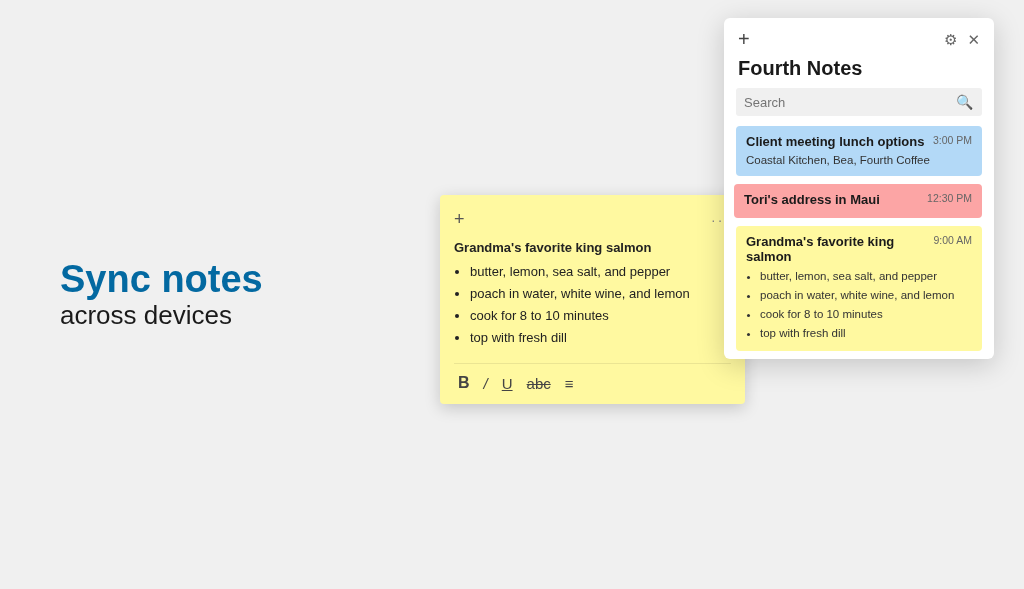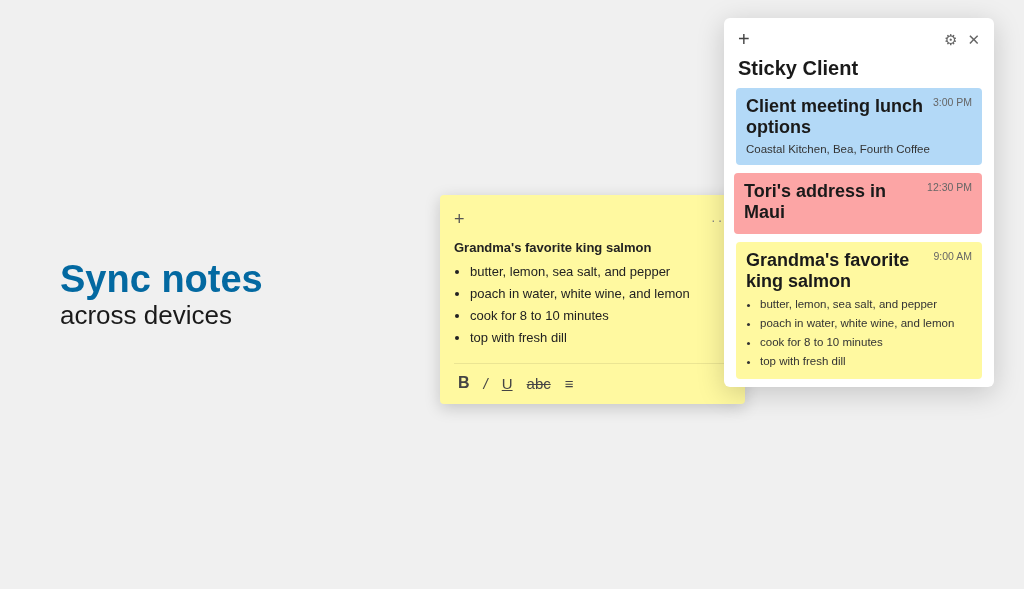--- a/index.html
+++ b/index.html
@@ -161,21 +161,21 @@
       color: #1a1a1a;
     }
     .note-card-header {
       display: flex;
       justify-content: space-between;
       align-items: flex-start;
       margin-bottom: 3px;
     }
     .note-card-title {
       font-weight: 700;
-      font-size: 18px;
+      font-size: 13px;
       flex: 1;
       margin-right: 6px;
     }
     .note-card-time {
       font-size: 10.5px;
       color: #666;
       white-space: nowrap;
     }
     .note-card-body {
       font-size: 11.5px;
@@ -229,21 +229,25 @@
 </div>
 
 <div class="notes-panel">
   <div class="notes-panel-header">
     <span class="panel-plus">+</span>
     <div class="panel-actions">
       <span>⚙</span>
       <span>✕</span>
     </div>
   </div>
-  <div class="panel-title">Sticky Client</div>
+  <div class="panel-title">Fourth Notes</div>
+  <div class="search-bar">
+    <input type="text" placeholder="Search" style="">
+    <span class="search-icon">🔍</span>
+  </div>
 
   <div class="note-card blue">
     <div class="note-card-header">
       <span class="note-card-title">Client meeting lunch options</span>
       <span class="note-card-time">3:00 PM</span>
     </div>
     <div class="note-card-body">Coastal Kitchen, Bea, Fourth Coffee</div>
   </div>
 
   <div class="note-card pink">

